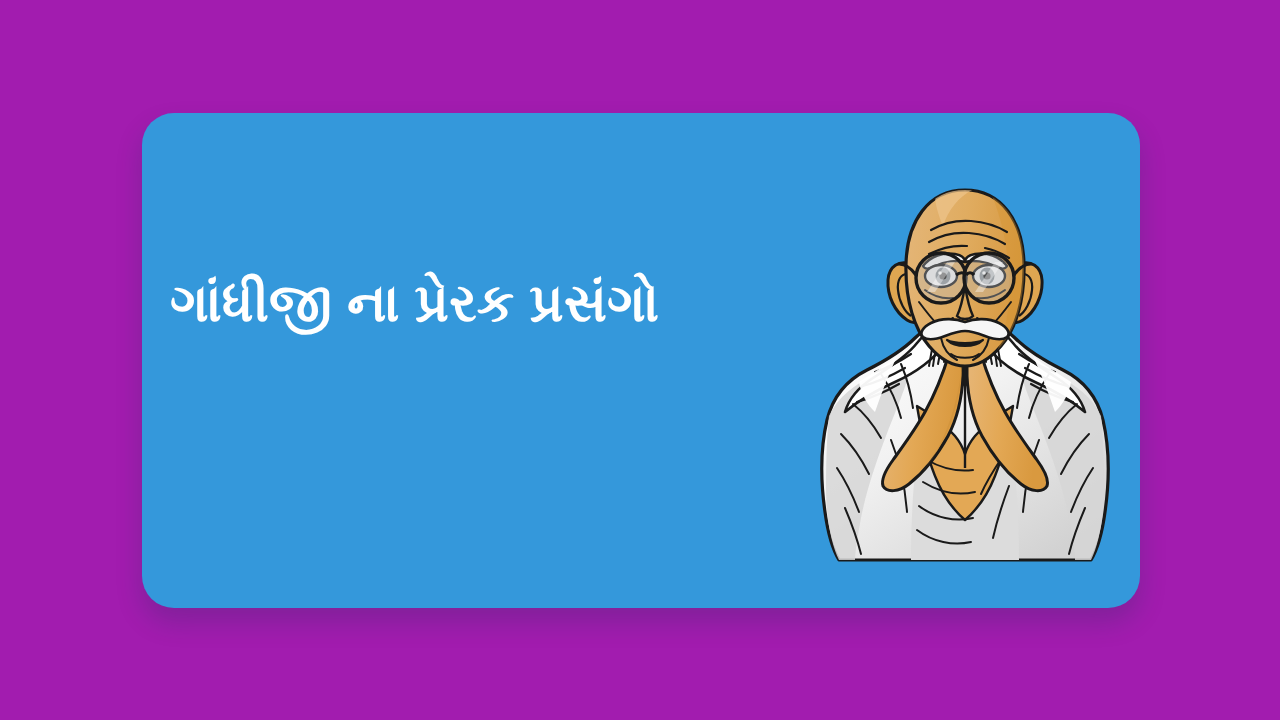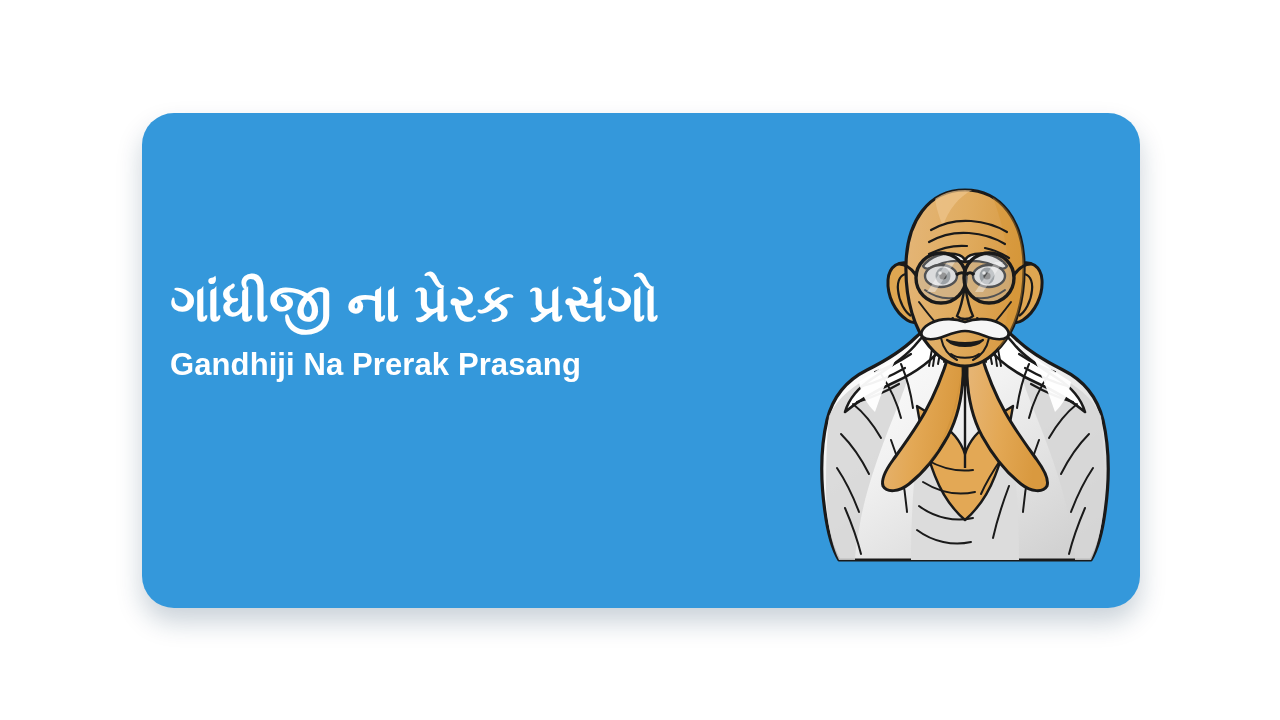--- a/index.html
+++ b/index.html
@@ -12,21 +12,21 @@
   }
   body {
     background: #2680BE;
     font-family: "Liberation Sans", "DejaVu Sans", sans-serif;
   }
 
   #stage {
     position: relative;
     width: 1280px;
     height: 720px;
-    background: #ffffff;
+    background: #a21caf;
   }
 
   
   #card {
     position: absolute;
     left: 142px;
     top: 113px;
     width: 998px;
     height: 495px;
     background: #3498DB;
@@ -79,21 +79,20 @@
 </style>
 </head>
 <body>
 
 <div id="stage">
 
   <div id="card">
 
     <div id="text-block">
       <h1 id="title-gujarati">ગાંધીજી ના પ્રેરક પ્રસંગો</h1>
-      <h2 id="title-transliteration">Gandhiji Na Prerak Prasang</h2>
     </div>
 
     <div id="illustration">
       <svg viewBox="0 0 300 400" xmlns="http://www.w3.org/2000/svg">
         <defs>
           <linearGradient id="skinGrad" x1="0" y1="0" x2="1" y2="0.2">
             <stop offset="0%" stop-color="#E4B679"></stop>
             <stop offset="52%" stop-color="#E0AC60"></stop>
             <stop offset="100%" stop-color="#D89A42"></stop>
           </linearGradient>

